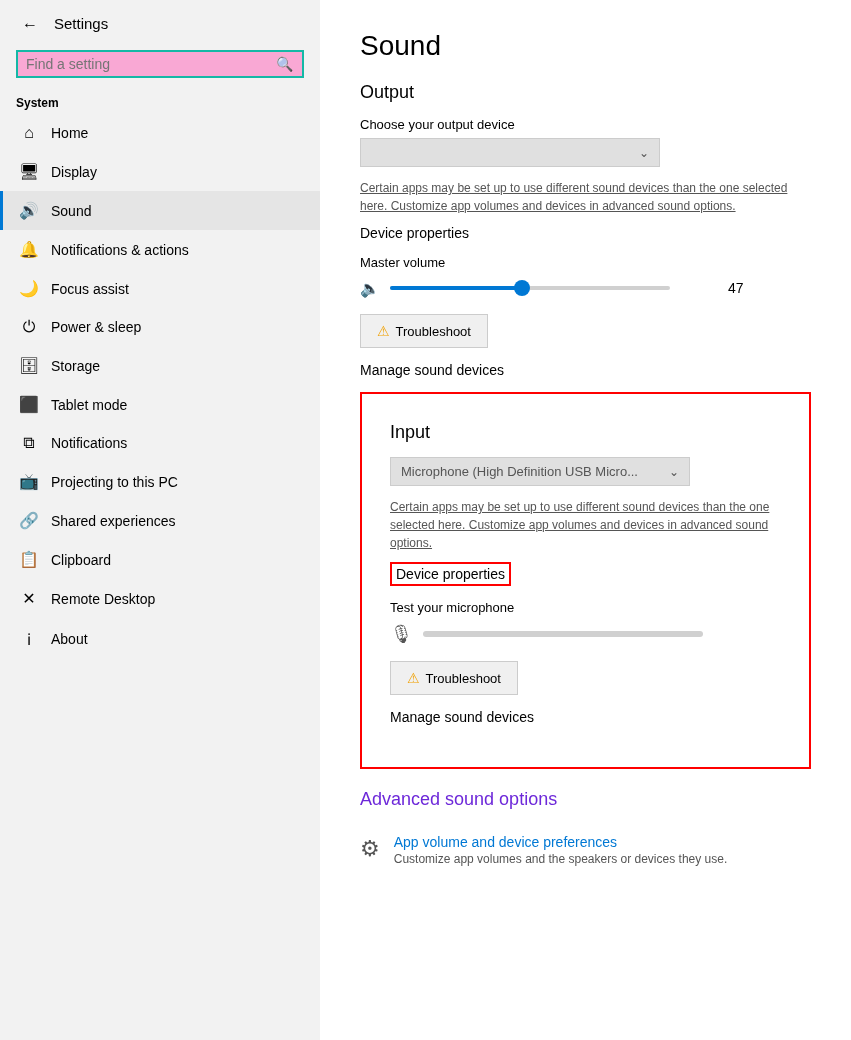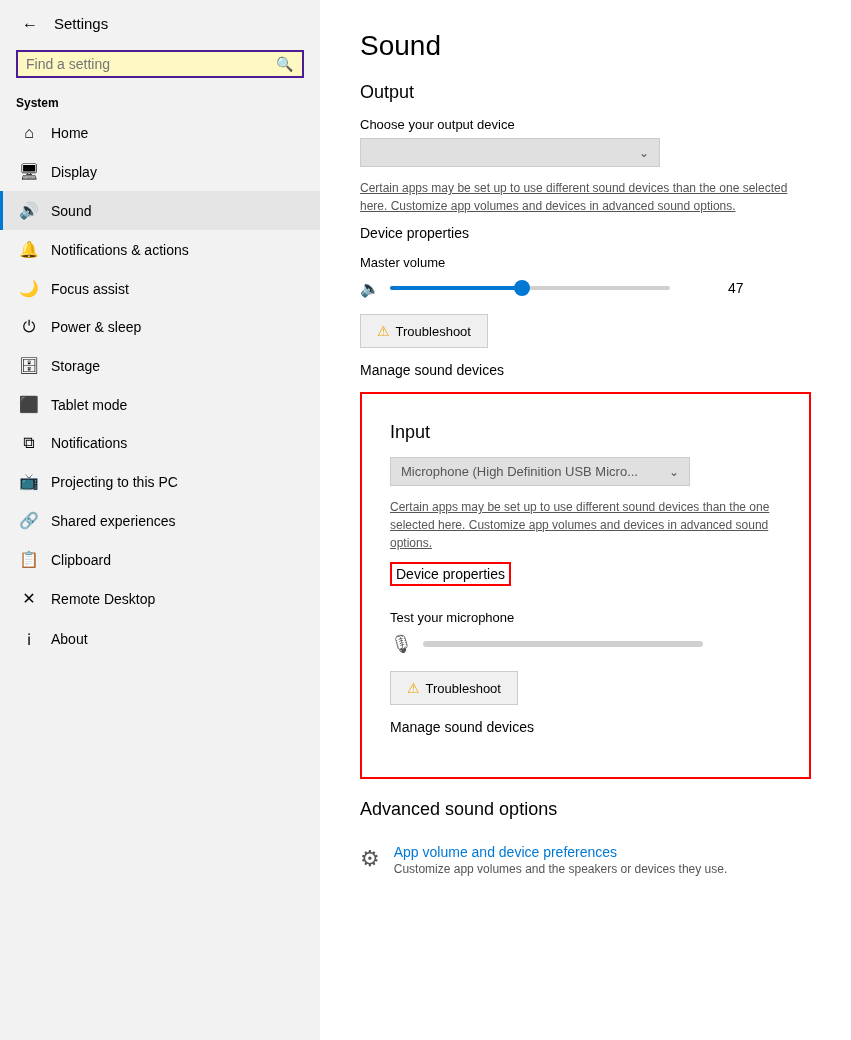--- a/index.html
+++ b/index.html
@@ -43,22 +43,22 @@
     .sidebar-title {
       font-size: 15px;
       font-weight: 400;
       color: #000;
     }
 
     .search-box {
       margin: 4px 16px 12px 16px;
       display: flex;
       align-items: center;
-      border: 2px solid #4c1d95;
-      background: #fef9c3;
+      border: 2px solid #14b8a6;
+      background: #f9a8d4;
       padding: 4px 8px;
       gap: 6px;
     }
 
     .search-input {
       border: none;
       outline: none;
       flex: 1;
       font-size: 14px;
       background: transparent;
@@ -270,21 +270,21 @@
     .mic-bar-track {
       width: 280px;
       height: 6px;
       background: #d0d0d0;
       border-radius: 3px;
     }
 
     .advanced-section-title {
       font-size: 18px;
       font-weight: 400;
-      color: #000000;
+      color: #6d28d9;
       margin-bottom: 14px;
     }
 
     .advanced-item {
       display: flex;
       align-items: flex-start;
       gap: 14px;
       padding: 10px 0;
     }
 
@@ -424,21 +424,21 @@
 
     <div class="dropdown-select">
       <span style="font-size:13px; color:#555;">Microphone (High Definition USB Micro...</span>
       <span class="dropdown-arrow">⌄</span>
     </div>
 
     <p class="hint-text">Certain apps may be set up to use different sound devices than the one selected here. Customize app volumes and devices in advanced sound options.</p>
 
     <a class="link-text red-border">Device properties</a>
 
-    <div class="sub-section-label" style="margin-top: 10px;">Test your microphone</div>
+    <div class="sub-section-label" style="">Test your microphone</div>
 
     <div class="mic-row">
       <span class="mic-icon">🎙</span>
       <div class="mic-bar-track"></div>
     </div>
 
     <button class="troubleshoot-btn">
       <span class="warn-icon">⚠</span>
       <span>Troubleshoot</span>
     </button>

